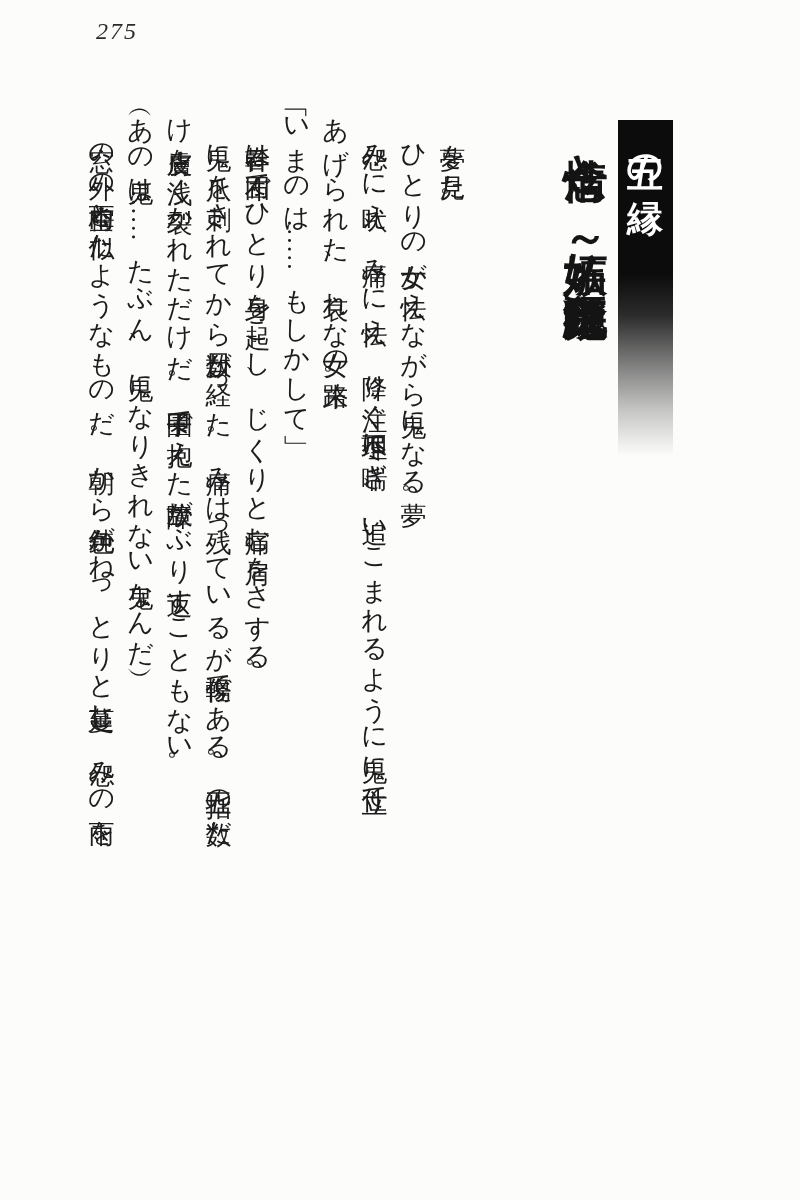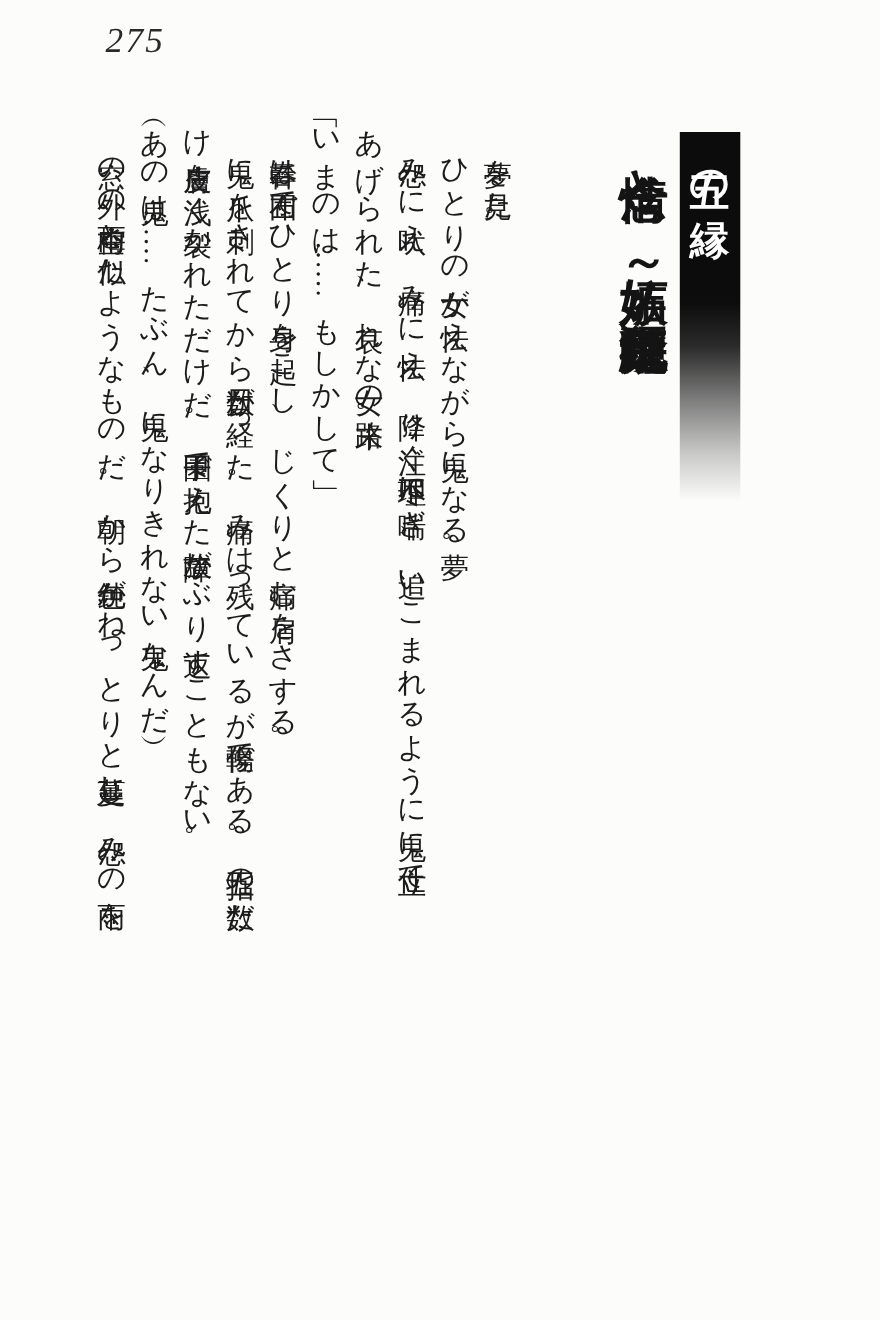--- a/index.html
+++ b/index.html
@@ -7,21 +7,21 @@
     position:relative;
     width:800px;height:1200px;
     background:#fcfcfb;
     overflow:hidden;
     font-family:"Liberation Serif","DejaVu Serif",serif;
     color:#1c1c1c;
   }
   .page-number{
     position:absolute;
     left:96px;top:18px;
-    font-size:32px;
+    font-size:24px;
     font-style:italic;
     letter-spacing:2px;
     color:#2a2a2a;
     font-family:"Liberation Serif","DejaVu Serif",serif;
   }
   .chapter-badge{
     position:absolute;
     left:618px;top:120px;
     width:55px;height:336px;
     background:linear-gradient(to bottom,

